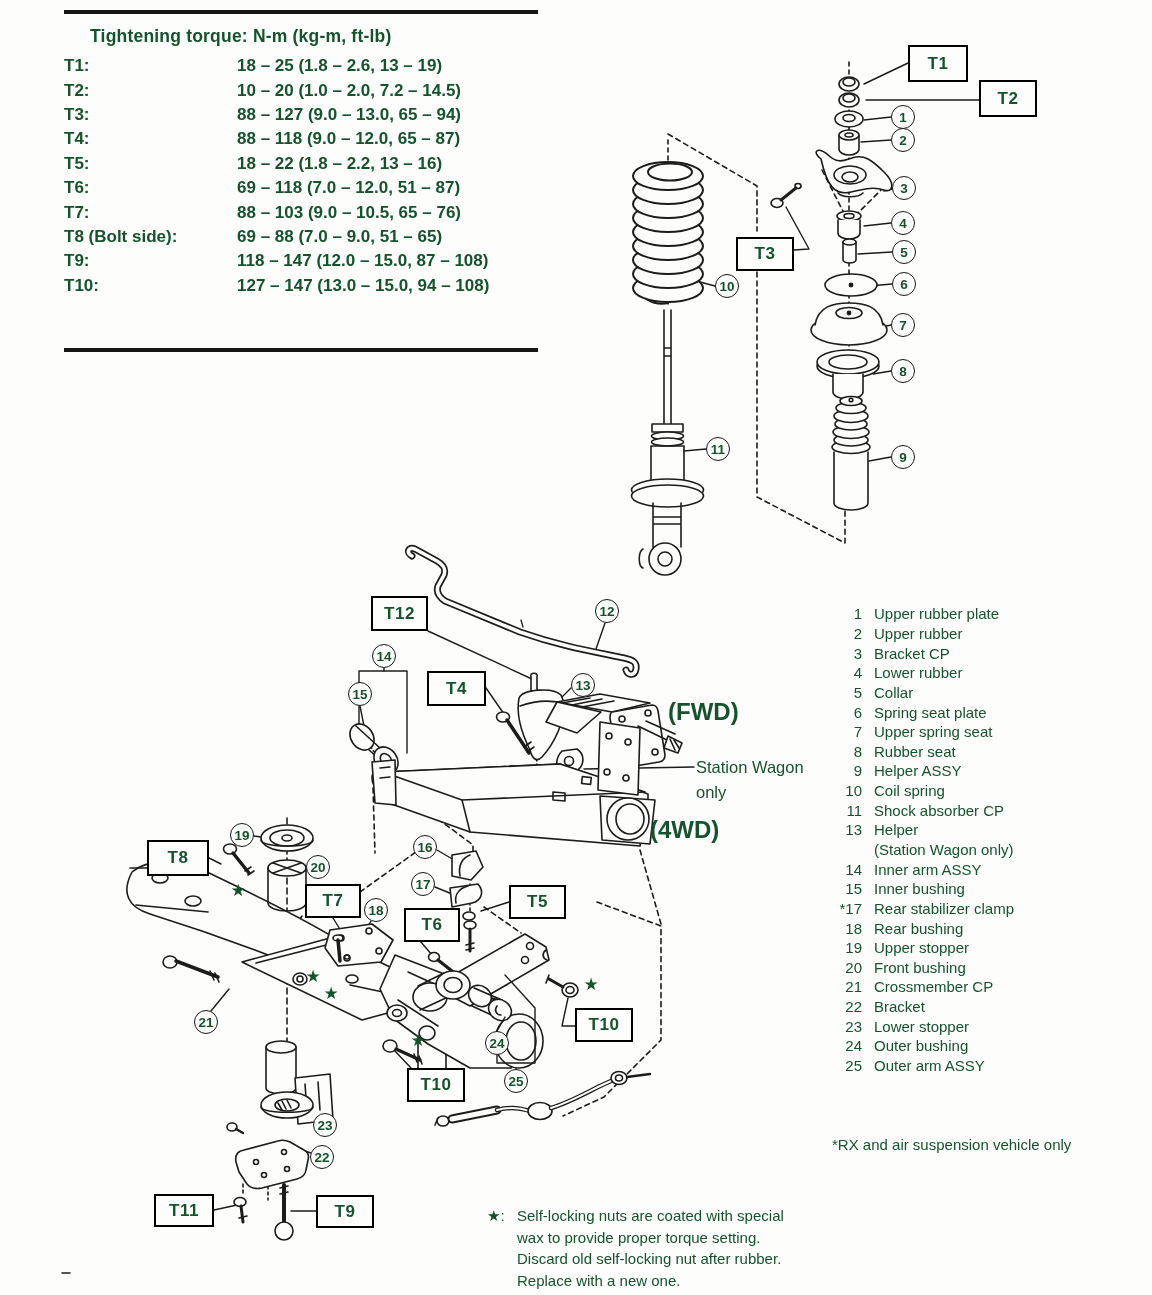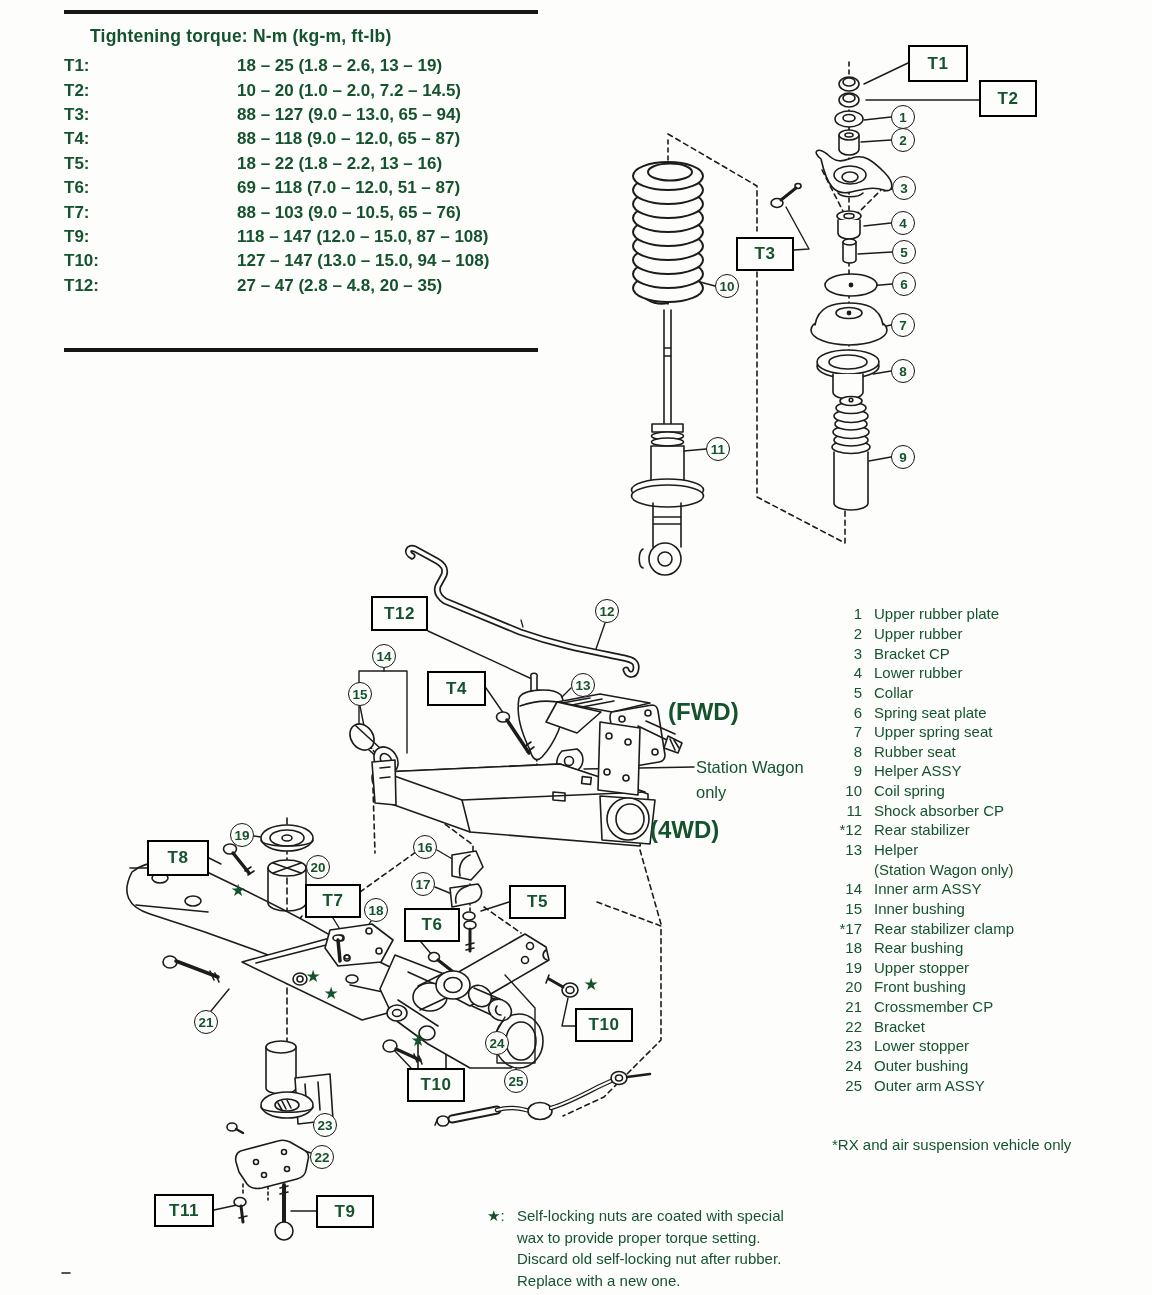--- a/index.html
+++ b/index.html
@@ -420,31 +420,31 @@
         </div>
         <div class="torque-row">
           <span class="tlabel">T6:</span>
           <span class="tvalue">69 – 118 (7.0 – 12.0, 51 – 87)</span>
         </div>
         <div class="torque-row">
           <span class="tlabel">T7:</span>
           <span class="tvalue">88 – 103 (9.0 – 10.5, 65 – 76)</span>
         </div>
         <div class="torque-row">
+          <span class="tlabel">T8 (Bolt side):</span>
+          <span class="tvalue">69 – 88 (7.0 – 9.0, 51 – 65)</span>
+        </div>
+        <div class="torque-row">
           <span class="tlabel">T9:</span>
           <span class="tvalue">118 – 147 (12.0 – 15.0, 87 – 108)</span>
         </div>
         <div class="torque-row">
           <span class="tlabel">T10:</span>
           <span class="tvalue">127 – 147 (13.0 – 15.0, 94 – 108)</span>
         </div>
-        <div class="torque-row">
-          <span class="tlabel">T12:</span>
-          <span class="tvalue">27 – 47 (2.8 – 4.8, 20 – 35)</span>
-        </div>
       </div>
   </div>
 
   <div class="parts-list">
       <div class="part-row">
         <span class="pnum">1</span>
         <span class="pname">Upper rubber plate</span>
       </div>
       <div class="part-row">
         <span class="pnum">2</span>
@@ -478,24 +478,20 @@
         <span class="pnum">9</span>
         <span class="pname">Helper ASSY</span>
       </div>
       <div class="part-row">
         <span class="pnum">10</span>
         <span class="pname">Coil spring</span>
       </div>
       <div class="part-row">
         <span class="pnum">11</span>
         <span class="pname">Shock absorber CP</span>
-      </div>
-      <div class="part-row">
-        <span class="pnum">*12</span>
-        <span class="pname">Rear stabilizer</span>
       </div>
       <div class="part-row">
         <span class="pnum">13</span>
         <span class="pname">Helper</span>
       </div>
       <div class="part-row cont">
         <span class="pnum">13</span>
         <span class="pname">(Station Wagon only)</span>
       </div>
       <div class="part-row">

